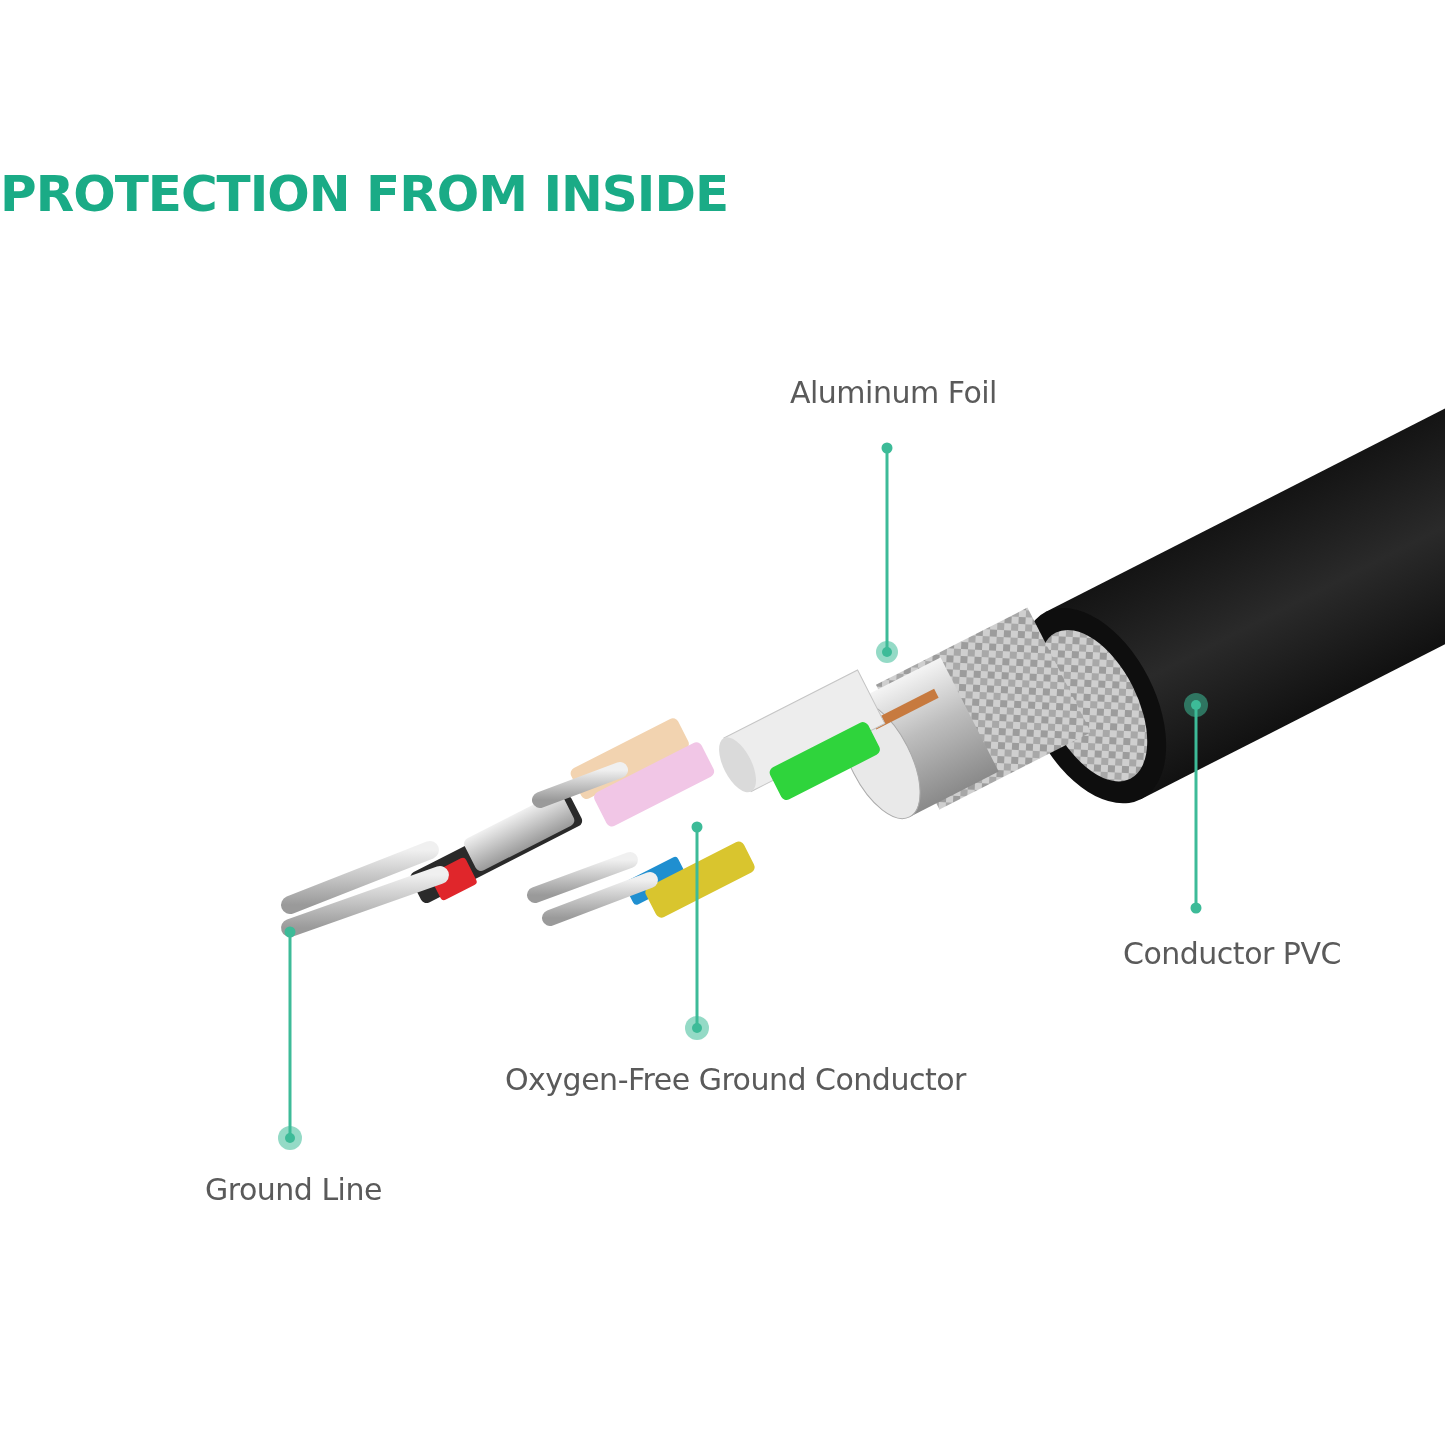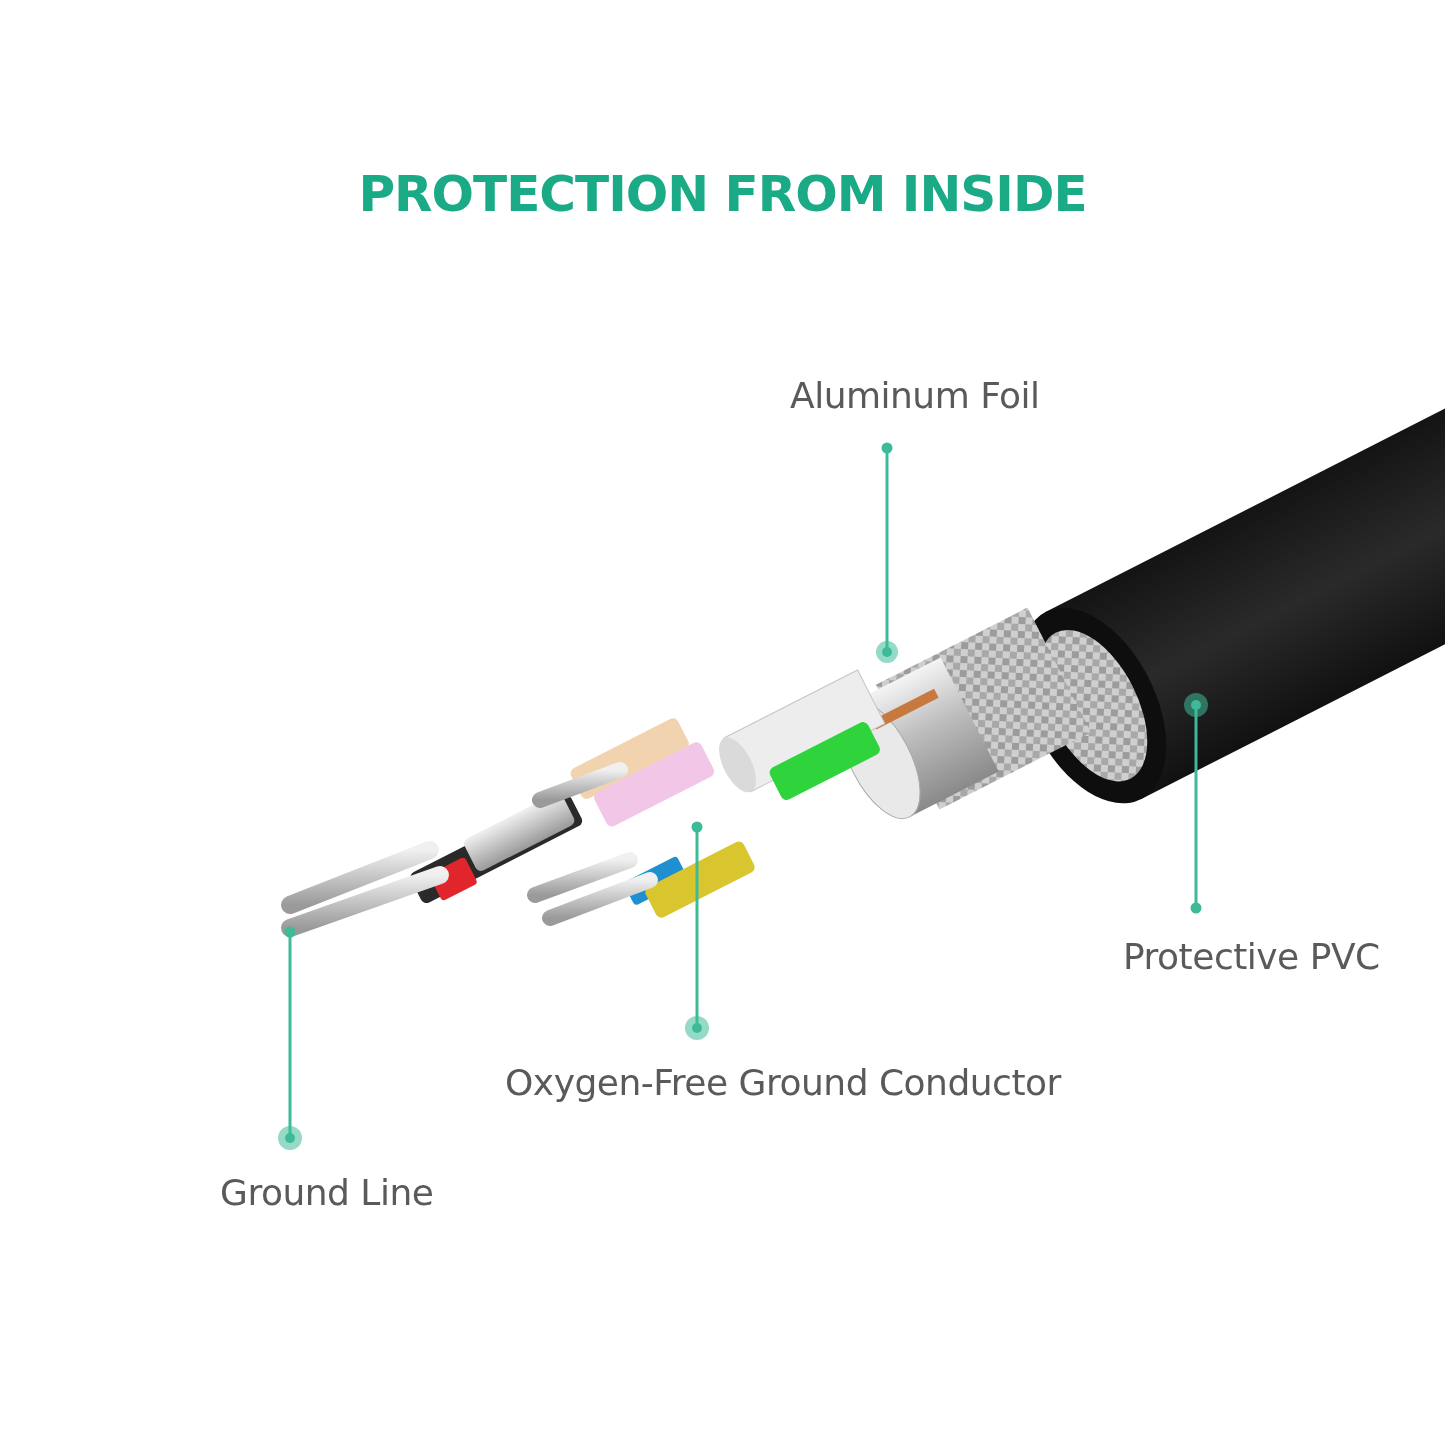--- a/index.html
+++ b/index.html
@@ -1,19 +1,19 @@
 <!DOCTYPE html>
 <html><head>
 <meta charset="utf-8">
 <style>
   html, body { margin:0; padding:0; background:#ffffff; }
   #stage { position:relative; width:1445px; height:1445px; overflow:hidden; background:#ffffff; font-family:"DejaVu Sans", sans-serif; }
-  .title { position:absolute; left:0; width:1445px; top:165px; text-align:center; box-sizing:border-box;
+  .title { position:absolute; left:0; width:1445px; top:165px; box-sizing:border-box;
            font-family:"DejaVu Sans", sans-serif; font-weight:bold; font-size:50px; letter-spacing:-1px; color:#1aab86; }
-  .label { position:absolute; font-family:"DejaVu Sans", sans-serif; font-weight:normal; font-size:36px; color:#5a5a5a; white-space:nowrap; letter-spacing:-0.5px; }
+  .label { position:absolute; font-family:"DejaVu Sans", sans-serif; font-weight:normal; font-size:30px; color:#5a5a5a; white-space:nowrap; letter-spacing:-0.5px; }
   svg.art { position:absolute; left:0; top:0; }
 </style>
 </head>
 <body>
 
 <div id="stage">
 
   <div class="title">PROTECTION FROM INSIDE</div>
 
   <svg class="art" width="1445" height="1445" viewBox="0 0 1445 1445">
@@ -104,17 +104,17 @@
       <g>
         <line x1="290" y1="932" x2="290" y2="1138"></line>
         <circle cx="290" cy="932" r="4"></circle>
         <circle cx="290" cy="1138" r="12" opacity="0.55" stroke="none"></circle>
         <circle cx="290" cy="1138" r="5" stroke="none"></circle>
       </g>
     </g>
   </svg>
 
   <div class="label" style="left:790px; top:375px;">Aluminum Foil</div>
-  <div class="label" style="left:1123px; top:936px;">Protective PVC</div>
+  <div class="label" style="left:1123px; top:936px;">Conductor PVC</div>
   <div class="label" style="left:505px; top:1062px;">Oxygen-Free Ground Conductor</div>
-  <div class="label" style="left:220px; top:1172px;">Ground Line</div>
+  <div class="label" style="left:205px; top:1172px;">Ground Line</div>
 
 </div>
 
 </body></html>

